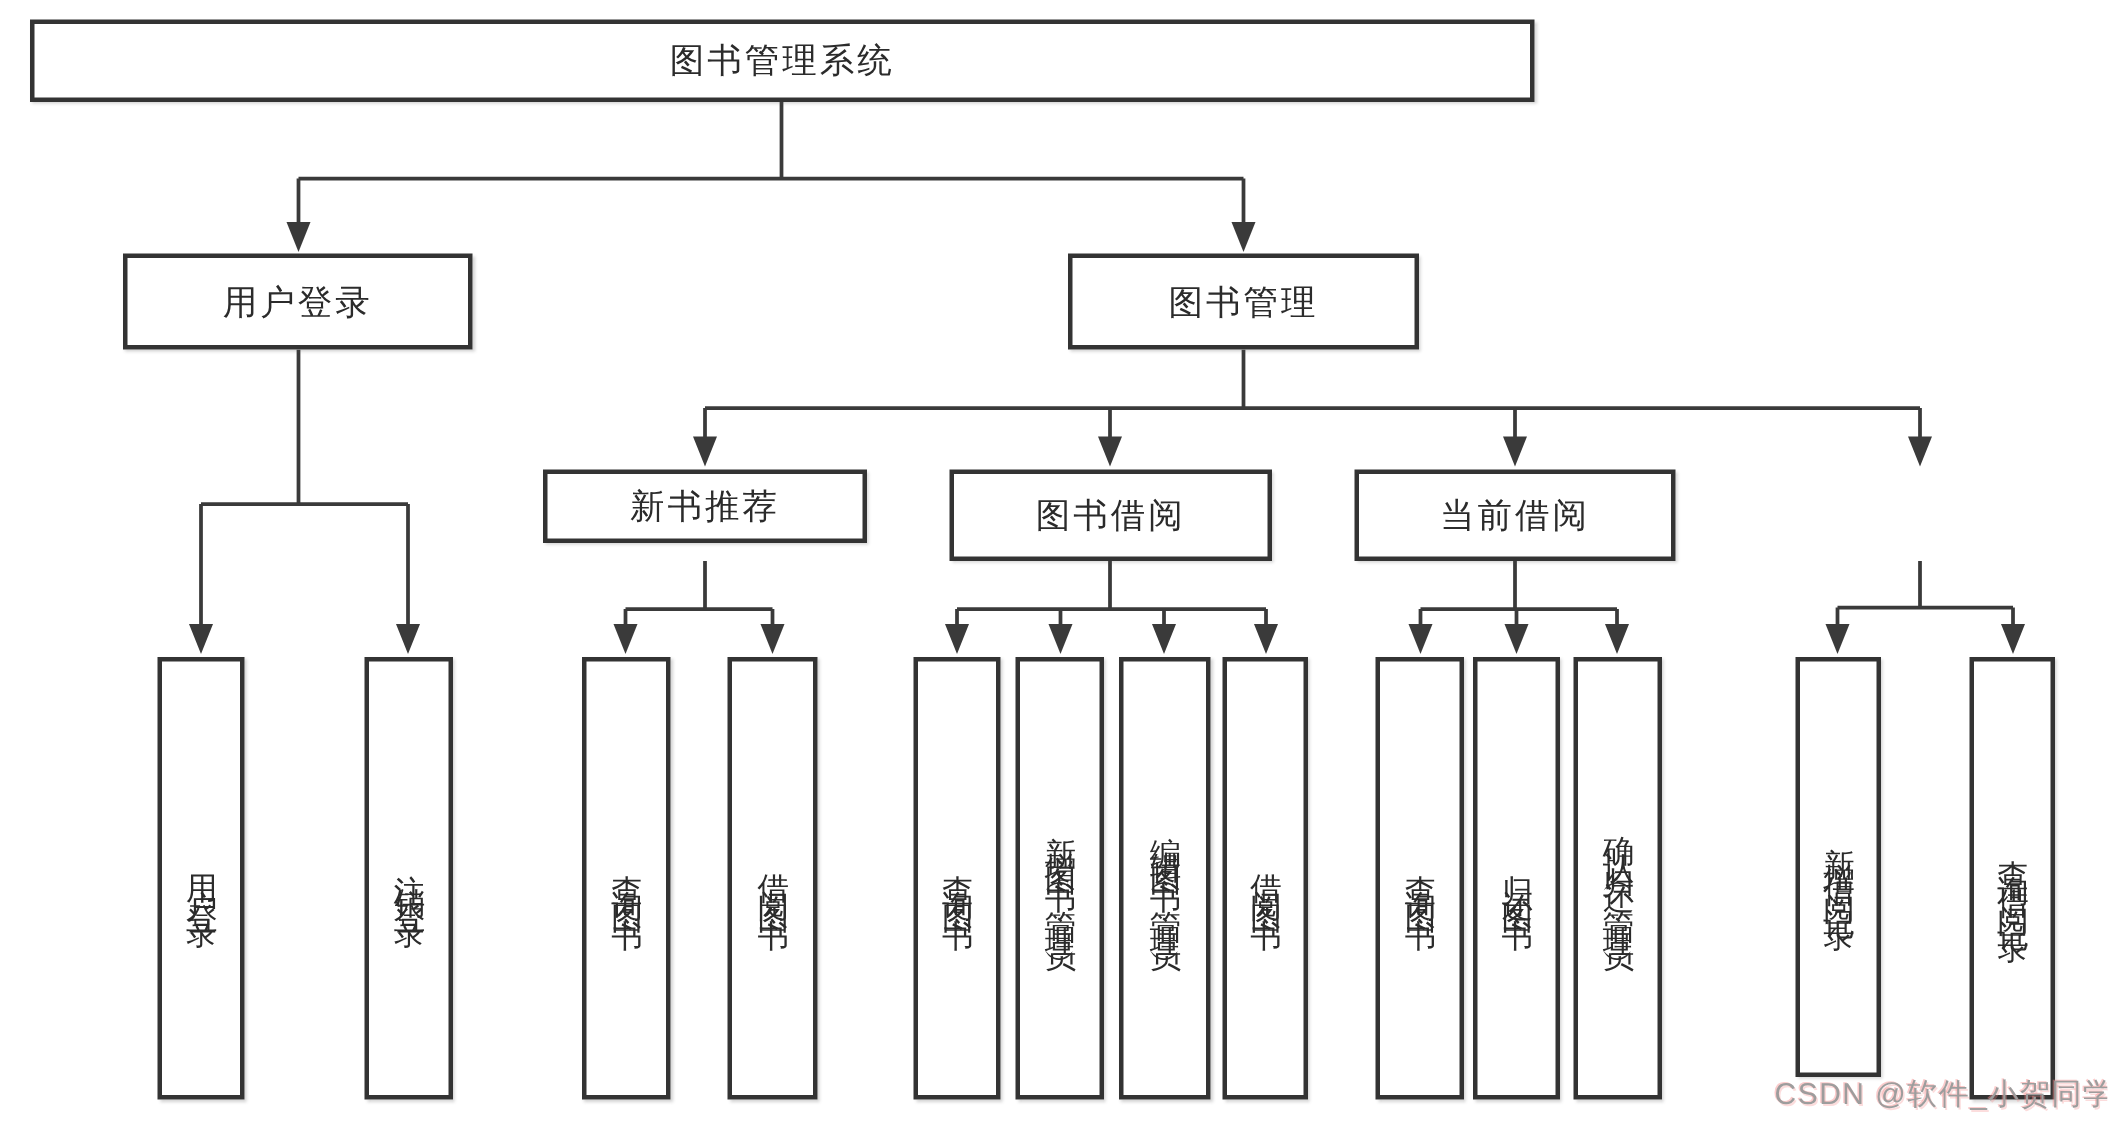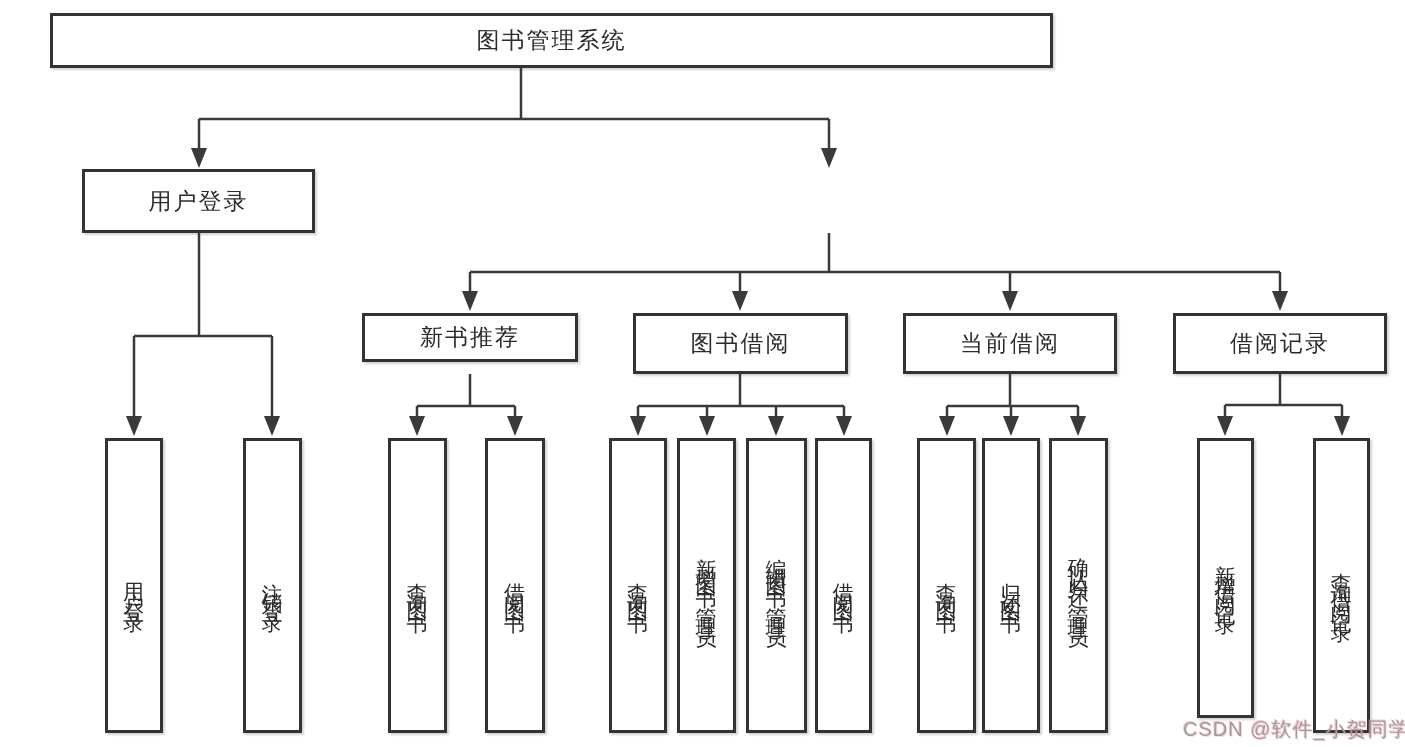--- a/index.html
+++ b/index.html
@@ -28,21 +28,21 @@
     border: 3px solid #333333;
     background: #ffffff;
     display: flex;
     align-items: center;
     justify-content: center;
     font-size: 23px;
     letter-spacing: 2px;
     z-index: 2;
     box-shadow: 1.5px 1.5px 2px rgba(80,80,80,0.25);
   }
-  .node-root   { left: 20px;   top: 13px;  width: 1003px; height: 55px; margin-left: 30px; }
+  .node-root   { left: 20px;   top: 13px;  width: 1003px; height: 55px; }
   .node-l2a    { left: 82px;   top: 169px; width: 233px;  height: 64px; }
   .node-l2b    { left: 712px;  top: 169px; width: 234px;  height: 64px; }
   .node-l3a    { left: 362px;  top: 313px; width: 216px;  height: 49px; }
   .node-l3b    { left: 633px;  top: 313px; width: 215px;  height: 61px; }
   .node-l3c    { left: 903px;  top: 313px; width: 214px;  height: 61px; }
   .node-l3d    { left: 1173px; top: 313px; width: 214px;  height: 61px; }
   .leaf {
     position: absolute;
     top: 438px;
     height: 295px;
@@ -160,32 +160,32 @@
     </g>
   </svg>
 
   <div class="node node-root">
     <span>图书管理系统</span>
   </div>
 
   <div class="node node-l2a">
     <span>用户登录</span>
   </div>
+  <div class="node node-l2b">
+    <span>图书管理</span>
+  </div>
 
   <div class="node node-l3a">
     <span>新书推荐</span>
   </div>
   <div class="node node-l3c">
     <span>当前借阅</span>
   </div>
   <div class="node node-l3b">
     <span>图书借阅</span>
-  </div>
-  <div class="node node-l3d">
-    <span>借阅记录</span>
   </div>
 
   <div class="leaf leaf-1">用户登录</div>
   <div class="leaf leaf-2">注销登录</div>
 
   <div class="leaf leaf-3">查询图书</div>
   <div class="leaf leaf-4">借阅图书</div>
 
   <div class="leaf leaf-5">查询图书</div>
   <div class="leaf leaf-6">新增图书（管理员）</div>

